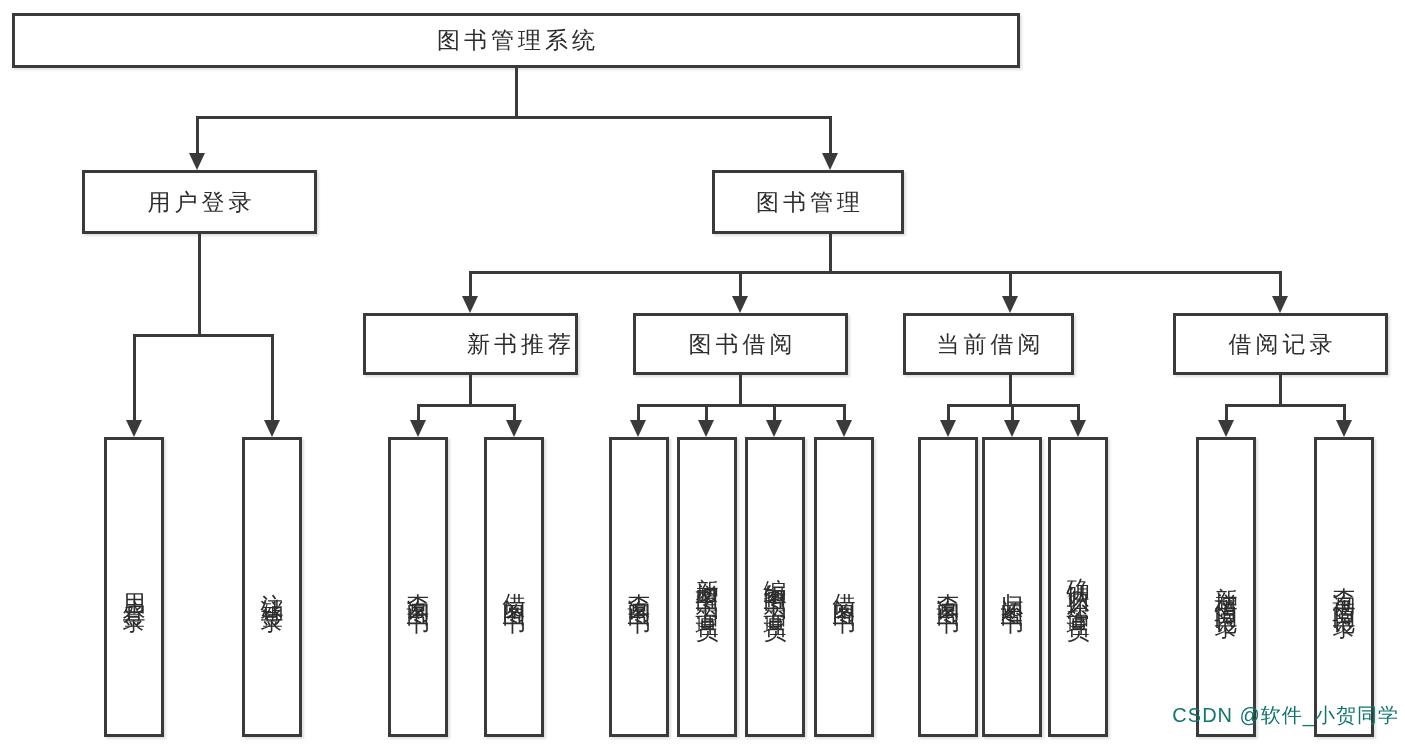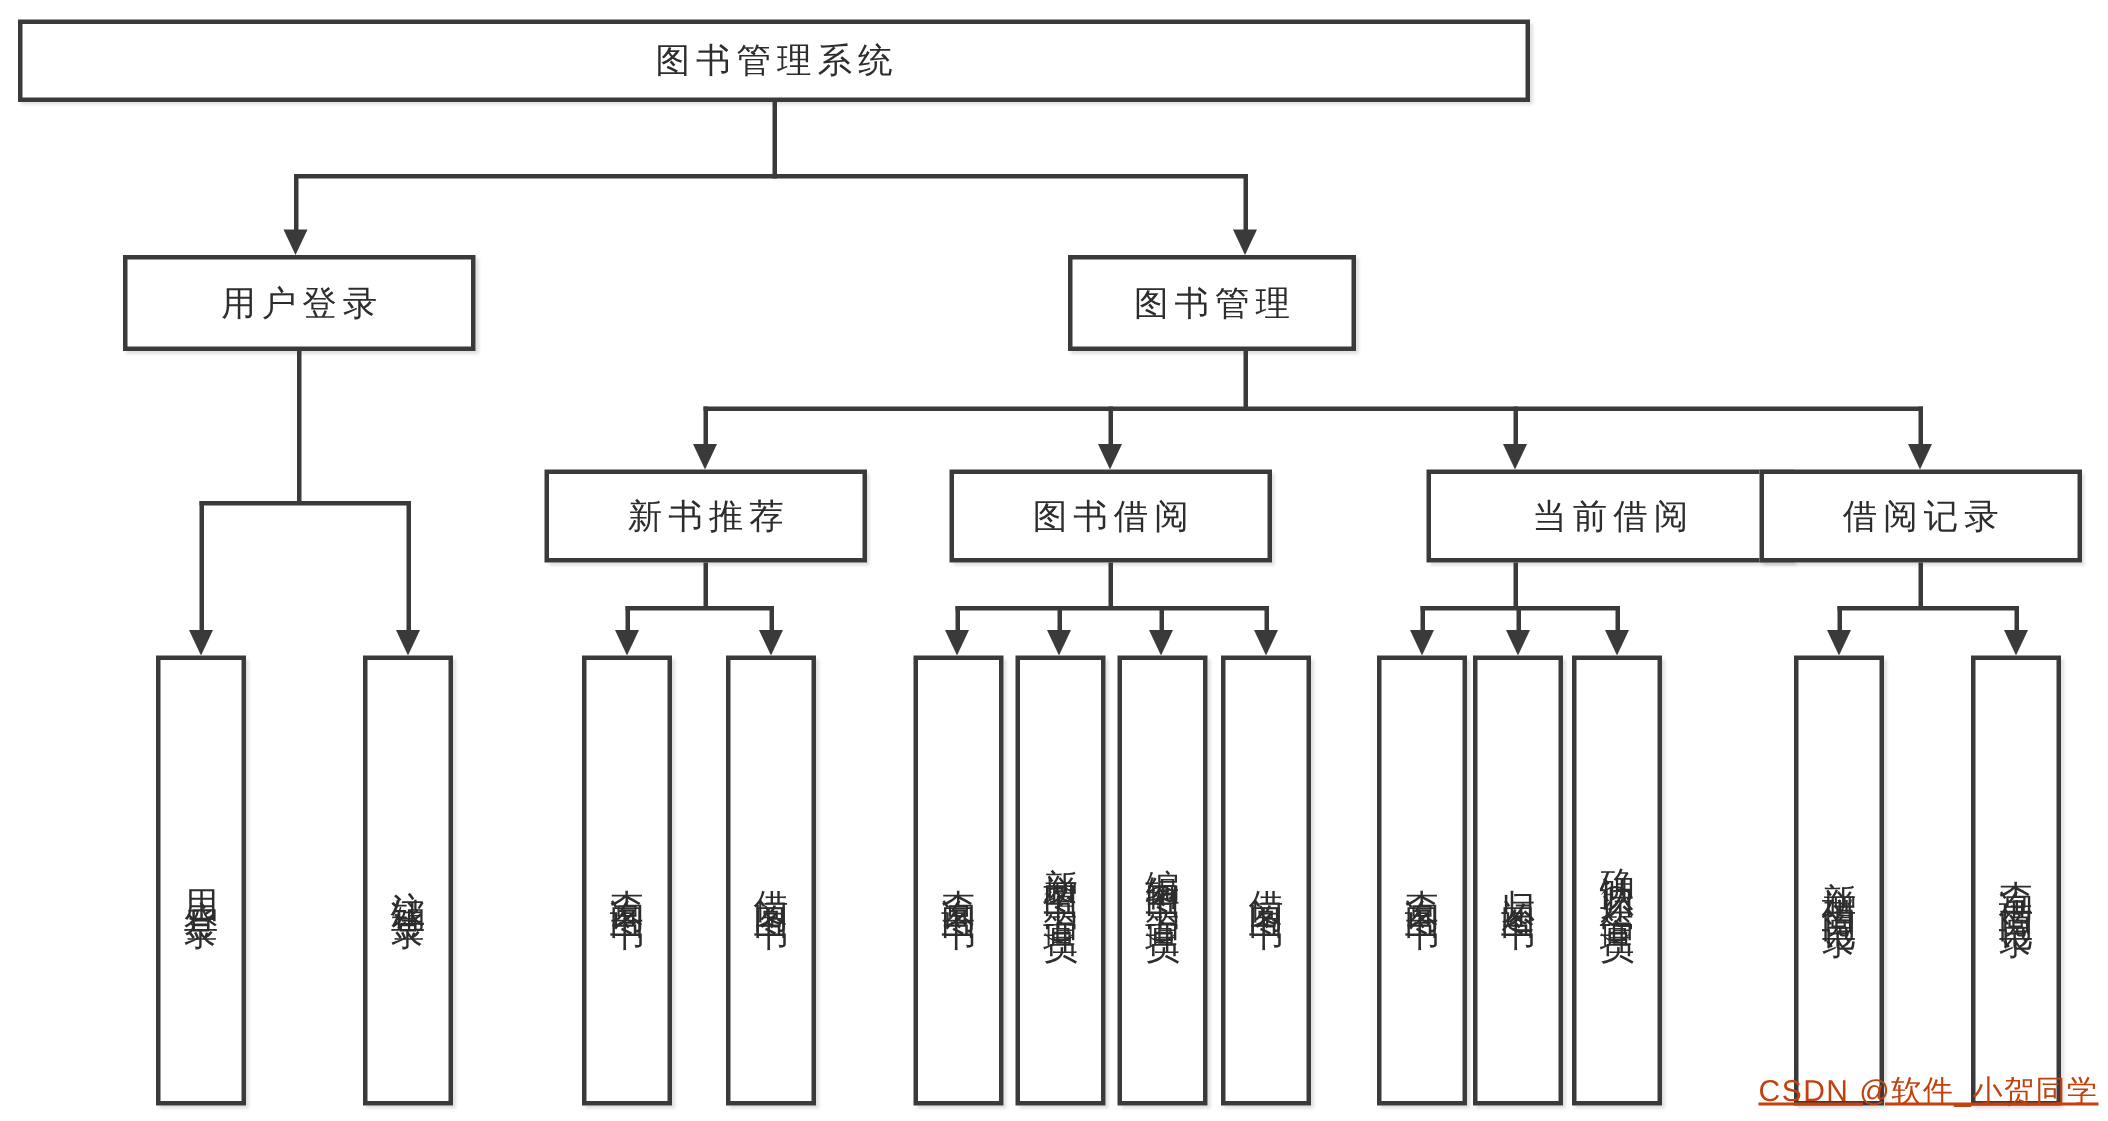--- a/index.html
+++ b/index.html
@@ -46,27 +46,26 @@
     position: absolute;
     width: 0;
     height: 0;
     border-left: 8px solid transparent;
     border-right: 8px solid transparent;
     border-top: 17px solid #3a3a3a;
   }
   .watermark {
     position: absolute;
     right: 6px;
-    bottom: 6px;
+    bottom: 18px;
     font-size: 20px;
-    color: #c2410c;
+    color: #0f766e;
     letter-spacing: 1px;
     z-index: 5;
     white-space: nowrap;
-    text-decoration: underline;
   }
 </style>
 </head>
 <body>
 
 <div class="stage">
 
   <div class="box hbox" style="left:12px; top:13px; width:1008px; height:55px;">
     <span>图书管理系统</span>
   </div>
@@ -96,27 +95,27 @@
   <div class="line hline" style="left:469px; top:271px; width:813px;"></div>
   <div class="line vline" style="left:469px;  top:271px; height:27px;"></div>
   <div class="arrow" style="left:462px;  top:296px;"></div>
   <div class="line vline" style="left:739px;  top:271px; height:27px;"></div>
   <div class="arrow" style="left:732px;  top:296px;"></div>
   <div class="line vline" style="left:1009px; top:271px; height:27px;"></div>
   <div class="arrow" style="left:1002px; top:296px;"></div>
   <div class="line vline" style="left:1279px; top:271px; height:27px;"></div>
   <div class="arrow" style="left:1272px; top:296px;"></div>
 
-  <div class="box hbox" style="left:363px; top:313px; width:215px; height:62px;">
+  <div class="box hbox" style="left:363px; top:313px; width:215px; height:62px;justify-content:flex-end;">
     <span>新书推荐</span>
   </div>
   <div class="box hbox" style="left:633px; top:313px; width:215px; height:62px;text-align:center;">
     <span>图书借阅</span>
   </div>
-  <div class="box hbox" style="left:951px; top:313px; width:245px; height:62px;">
+  <div class="box hbox" style="left:903px; top:313px; width:171px; height:62px;">
     <span>当前借阅</span>
   </div>
   <div class="box hbox" style="left:1173px; top:313px; width:215px; height:62px;">
     <span>借阅记录</span>
   </div>
 
   <div class="line vline" style="left:469px; top:375px; height:31px;"></div>
   <div class="line hline" style="left:417px; top:404px; width:99px;"></div>
   <div class="line vline" style="left:417px; top:404px; height:18px;"></div>
   <div class="arrow" style="left:410px; top:420px;"></div>

